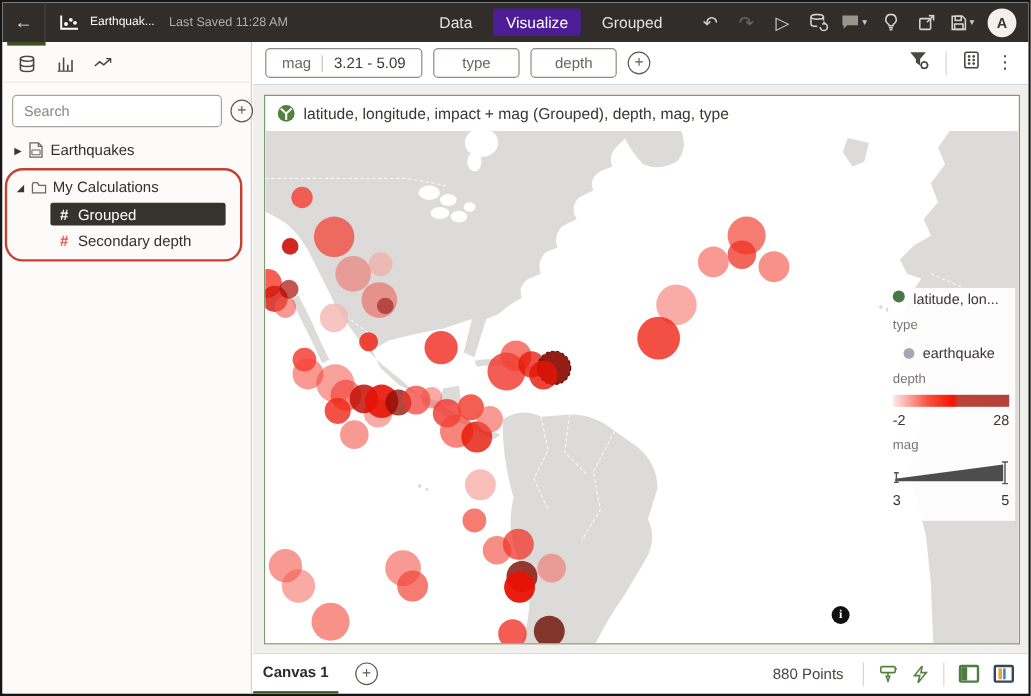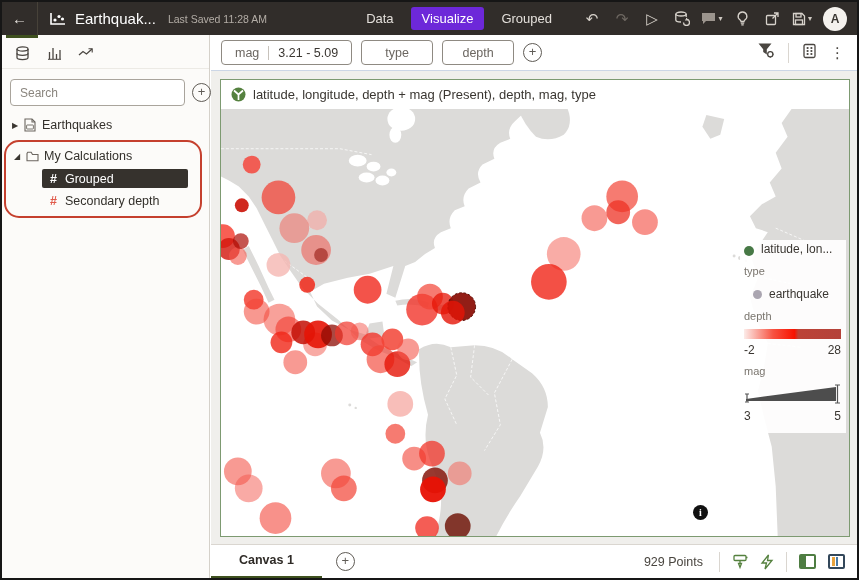--- a/index.html
+++ b/index.html
@@ -4,25 +4,25 @@
 <style>
   html,body{margin:0;padding:0;background:#e8e8e8;}
   *{box-sizing:border-box;}
   #app{width:859px;height:580px;position:relative;border:2px solid #161616;background:#fff;
        font-family:"Liberation Sans","DejaVu Sans",sans-serif;overflow:hidden;}
 
   
   .header{position:absolute;top:0;left:0;right:0;height:33px;background:#312d2a;display:flex;align-items:center;color:#dcd7d1;}
   .back-btn{width:36px;height:33px;display:flex;align-items:center;justify-content:center;border-right:1px solid #474239;cursor:pointer;font-size:15px;color:#e8e4df;}
   .app-icon{margin-left:12px;display:flex;align-items:center;}
-  .doc-title{margin-left:9px;color:#fff;font-size:15px;max-width:112px;white-space:nowrap;overflow:hidden;}
+  .doc-title{margin-left:9px;color:#fff;font-size:10px;max-width:112px;white-space:nowrap;overflow:hidden;}
   .last-saved{margin-left:12px;font-size:10.5px;color:#b3ada6;white-space:nowrap;}
   .nav-tabs{margin-left:auto;display:flex;align-items:center;gap:6px;font-size:13px;}
   .navtab{padding:4px 11px;border-radius:3px;cursor:pointer;color:#e3dfda;}
-  .navtab.active{background:#6d28d9;color:#fff;text-align:center;}
+  .navtab.active{background:#4c1d95;color:#fff;text-align:center;}
   .hdr-icons{display:flex;align-items:center;margin-left:14px;padding-right:10px;}
   .hicon{width:30px;height:33px;display:flex;align-items:center;justify-content:center;cursor:pointer;color:#d7d2cb;font-size:15px;position:relative;}
   .hicon svg{display:block;}
   .hicon .caret{font-size:8px;margin-left:2px;color:#cfc9c2;}
   .hicon.dim{color:#6e6862;}
   .avatar{width:24px;height:24px;border-radius:50%;background:#f4f1ed;color:#3a3631;font-weight:bold;font-size:12px;display:flex;align-items:center;justify-content:center;margin-left:6px;cursor:pointer;}
 
   
   .sidebar{position:absolute;top:33px;left:0;width:208px;bottom:0;background:#fcfbf9;border-right:1px solid #d5d1ca;}
   .side-tabs{height:34px;display:flex;align-items:stretch;padding-left:4px;border-bottom:1px solid #eceae5;}
@@ -56,35 +56,35 @@
   .vdiv{width:1px;height:20px;background:#dad6d0;}
   .kebab{font-size:15px;color:#4a4641;cursor:pointer;letter-spacing:0;line-height:1;}
 
   .canvas{flex:1;background:#f0efec;position:relative;}
   .viz-card{position:absolute;left:9px;top:8px;right:7px;bottom:7px;background:#fff;border:1.5px solid #7d9a71;}
   .viz-title{height:28px;display:flex;align-items:center;padding:0 10px;font-size:13px;color:#3a3631;gap:7px;}
   .map-wrap{position:absolute;top:29px;left:0;right:0;bottom:0;overflow:hidden;}
   .map-wrap svg{width:100%;height:100%;display:block;}
 
   .legend{position:absolute;top:160px;right:3px;width:106px;font-size:11px;color:#7a756e;background:rgba(255,255,255,.92);padding:2px 4px;}
-  .lg-row{display:flex;align-items:flex-end;margin-bottom:9px;}
+  .lg-row{display:flex;align-items:flex-start;margin-bottom:9px;}
   .lg-dot{width:10px;height:10px;border-radius:50%;flex:none;margin-right:7px;}
   .lg-main{color:#3a3631;font-size:12px;white-space:nowrap;}
   .lg-label{margin:0 0 7px 0;}
   .lg-sub{display:flex;align-items:center;margin:10px 0 9px 9px;}
   .lg-sub .lg-dot{width:9px;height:9px;}
   .lg-sub span{color:#3a3631;font-size:12px;}
   .grad-bar{height:10px;width:97px;margin-bottom:4px;background:linear-gradient(90deg,#fcece9 0%,#f75241 30%,#f81300 52%,#bc4337 56%,#b4423a 100%);}
   .range-row{display:flex;justify-content:space-between;width:97px;color:#3a3631;font-size:12px;margin-bottom:8px;}
   .wedge{margin-bottom:3px;}
   .info-btn{position:absolute;right:141px;bottom:16px;width:15px;height:15px;border-radius:50%;background:#111;color:#fff;font-size:10px;font-weight:bold;font-family:"Liberation Serif",serif;display:flex;align-items:center;justify-content:center;cursor:pointer;}
 
   
   .canvas-bar{height:34px;background:#fff;border-top:1px solid #dad6d0;display:flex;align-items:center;flex:none;padding:0 12px 0 0;}
-  .ctab{height:34px;display:flex;align-items:center;padding:0 28px;font-size:12.5px;color:#6b6660;cursor:pointer;border-bottom:3px solid transparent;}
+  .ctab{height:34px;display:flex;align-items:center;padding:0 8px;font-size:12.5px;color:#6b6660;cursor:pointer;border-bottom:3px solid transparent;}
   .ctab.active{color:#2f2b27;font-weight:bold;border-bottom-color:#3f511f;}
   .ctab-add{margin-left:14px;}
   .cb-right{margin-left:auto;display:flex;align-items:center;gap:12px;}
   .points{font-size:12.5px;color:#49453f;margin-right:4px;}
   .gicon{color:#55813f;display:flex;cursor:pointer;}
   .panel-ic1{width:17px;height:15px;border:2px solid #4e7d42;border-radius:2px;position:relative;cursor:pointer;}
   .panel-ic1::before{content:"";position:absolute;left:0;top:0;bottom:0;width:5px;background:#4e7d42;}
   .panel-ic2{width:17px;height:15px;border:2px solid #33475a;border-radius:2px;position:relative;cursor:pointer;}
   .panel-ic2::before{content:"";position:absolute;left:2px;top:1px;bottom:1px;width:3px;background:#e8a33d;}
   .panel-ic2::after{content:"";position:absolute;left:6px;top:1px;bottom:1px;width:2px;background:#4a7ba6;}
@@ -268,21 +268,21 @@
       </div>
     </div>
 
     <div class="canvas">
       <div class="viz-card">
         <div class="viz-title">
           <svg width="15" height="15" viewBox="0 0 15 15">
             <circle cx="7.5" cy="7.5" r="7" fill="#55813f"></circle>
             <path d="M7.5 7.5 V13 M7.5 7.5 L3 3.5 M7.5 7.5 L12 3.5" stroke="#fff" stroke-width="1.7" fill="none"></path>
           </svg>
-          <span>latitude, longitude, depth + mag (Present), depth, mag, type</span>
+          <span>latitude, longitude, impact + mag (Grouped), depth, mag, type</span>
         </div>
 
         <div class="map-wrap">
           <svg id="map-svg" viewBox="0 0 634 430" preserveAspectRatio="none">
             <rect x="0" y="0" width="634" height="430" fill="#ffffff"></rect>
             <g fill="#dcdbd9" stroke="none">
 
               <path d="M0 0 L310 0 L297 12 Q288 20 292 30 L282 34 Q272 40 276 50 L264 56 Q256 64 262 74 L250 80 Q242 88 246 98 L236 102 Q228 110 232 120 L222 124 Q212 130 216 140 L206 146 L196 154 L186 158 L176 190 L167 186 L174 158 L150 166 L128 170 L104 176 L90 184 L97 199 L112 213 L129 222 L146 227 L150 216 L163 214 L165 229 L150 231 L160 238 L172 244 L186 250 L198 255 L192 259 L176 250 L158 243 L140 232 L118 212 L98 196 L82 180 L70 163 L60 148 L52 132 L44 116 L36 100 L28 88 L18 78 L8 72 L0 68 Z"></path>
 
               <path d="M28 138 L38 158 L48 180 L54 192 L48 195 L40 178 L30 158 L22 142 Z"></path>
@@ -415,21 +415,21 @@
 
         <div class="info-btn">i</div>
       </div>
     </div>
 
     <div class="canvas-bar">
       <div class="ctab active">Canvas 1</div>
       <div class="plus-circle ctab-add">+</div>
 
       <div class="cb-right">
-        <span class="points">929 Points</span>
+        <span class="points">880 Points</span>
         <span class="vdiv"></span>
         <span class="gicon">
           <svg width="16" height="16" viewBox="0 0 16 16" fill="none" stroke="currentColor" stroke-width="1.3">
             <rect x="2" y="1.5" width="12" height="5" rx="1"></rect>
               <path d="M14 3.5 h1.5 M8 6.5 v3 M6.5 9.5 h3 l-1.5 4 z"></path>
           </svg>
         </span>
         <span class="gicon">
           <svg width="14" height="16" viewBox="0 0 14 16" fill="none" stroke="currentColor" stroke-width="1.3">
             <path d="M8.5 1 L2 9 h4.5 L5 15 L12 6.5 H7.5 z"></path>

